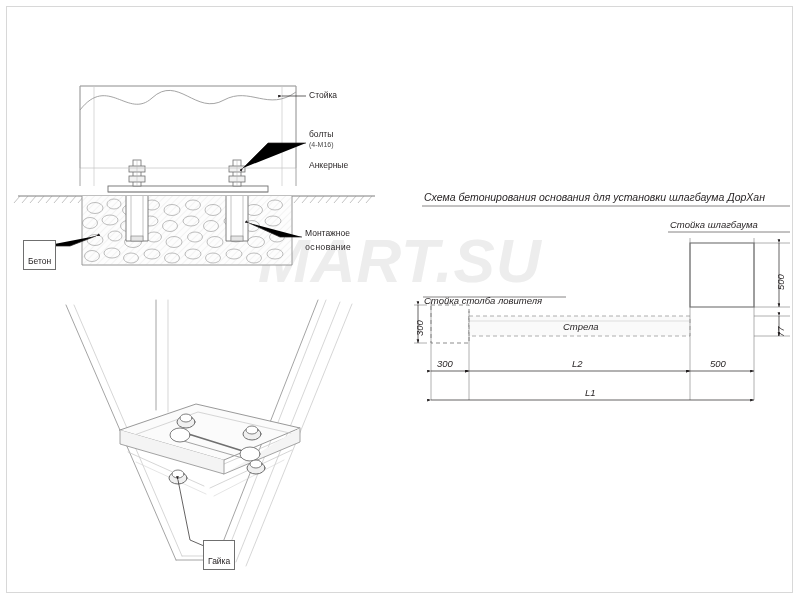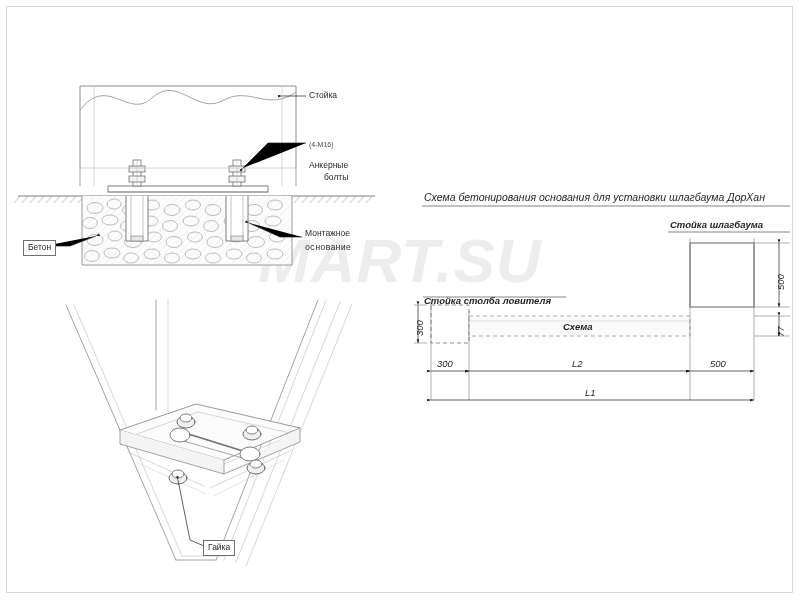--- a/index.html
+++ b/index.html
@@ -57,25 +57,24 @@
     position: absolute;
     font-family: "Liberation Sans", sans-serif;
     font-size: 8.5px;
     color: #231f20;
     white-space: nowrap;
     line-height: 1.25;
   }
   .lbl.box {
     border: 1px solid #6f6f6f;
     background: #ffffff;
-    padding: 1px 4px 2px 4px;
+    padding: 15px 4px 2px 4px;
   }
   .lbl.italic {
     font-style: italic;
-    font-weight: bold;
   }
   .lbl.small {
     font-size: 7px;
   }
   .title-main {
     position: absolute;
     font-family: Liberation Sans, sans-serif;
     font-style: italic;
     font-size: 10.5px;
     color: #231f20;
@@ -347,37 +346,37 @@
 
       <line x1="668" y1="232" x2="790" y2="232" stroke="#231f20" stroke-width="0.55"></line>
 
       <line x1="422" y1="206" x2="790" y2="206" stroke="#231f20" stroke-width="0.55"></line>
     </g>
   </svg>
 
   <div class="lbl" style="left:309px; top:90px;text-align:center;">Стойка</div>
 
   <div class="lbl" style="left:309px; top:118px;margin-top:42px;">Анкерные</div>
-  <div class="lbl" style="left:324px; top:129px;margin-top:43px;">болты</div>
+  <div class="lbl" style="left:309px; top:129px;">болты</div>
   <div class="lbl small" style="left:309px; top:141px; color:#4a4a4a;">(4-М16)</div>
 
   <div class="lbl box" style="left:23px; top:240px;">Бетон</div>
 
   <div class="lbl" style="left:305px; top:228px;">Монтажное</div>
   <div class="lbl" style="left:305px; top:243px;font-family:Liberation Mono, monospace;">основание</div>
 
   <div class="lbl box" style="left:203px; top:540px;">Гайка</div>
 
   <div class="title-main" style="left:424px; top:191px;">Схема бетонирования основания для установки шлагбаума ДорХан</div>
 
   <div class="lbl italic" style="left:670px; top:219px; font-size:9.5px;">Стойка шлагбаума</div>
 
   <div class="lbl italic" style="left:424px; top:284px; font-size:9.5px;margin-top:11px;">Стойка столба ловителя</div>
 
-  <div class="lbl italic" style="left:563px; top:321px; font-size:9.5px;">Схема</div>
+  <div class="lbl italic" style="left:563px; top:321px; font-size:9.5px;">Стрела</div>
 
   <div class="dim-txt rot" style="left:414px; top:336px;">300</div>
 
   <div class="dim-txt rot" style="left:775px; top:290px;">500</div>
 
   <div class="dim-txt rot" style="left:775px; top:337px;">77</div>
 
   <div class="dim-txt" style="left:437px; top:358px;">300</div>
 
   <div class="dim-txt" style="left:572px; top:358px;">L2</div>

